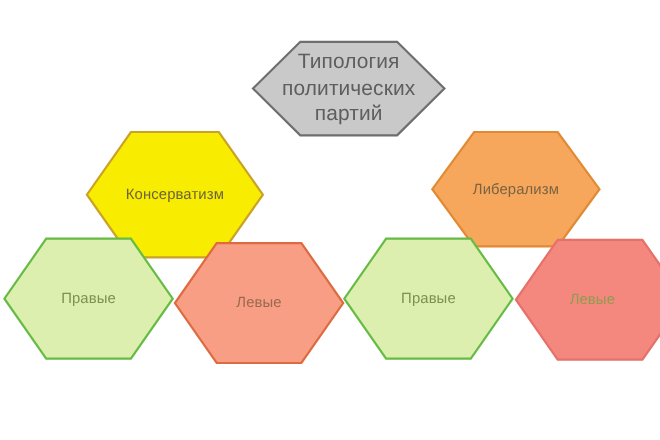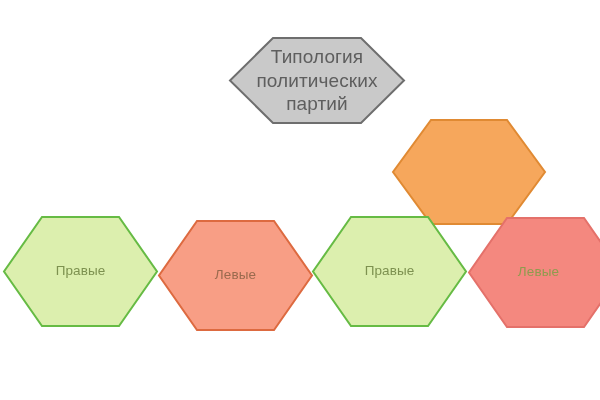--- a/index.html
+++ b/index.html
@@ -74,25 +74,32 @@
 
   <div class="hex" id="node-root">
     <svg viewBox="0 0 176 87" preserveAspectRatio="none">
       <polygon points="44,1 132,1 175,43.5 132,86 44,86 1,43.5" fill="#c9c9c9" stroke="#6e6e6e" stroke-width="2" vector-effect="non-scaling-stroke"></polygon>
     </svg>
     <span class="hex-label">Типология
 политических
 партий</span>
   </div>
 
+  <div class="hex" id="node-conservatism">
+    <svg viewBox="0 0 162 116" preserveAspectRatio="none">
+      <polygon points="41,1 121,1 161,58 121,115 41,115 1,58" fill="#f8ec00" stroke="#c9a227" stroke-width="2" vector-effect="non-scaling-stroke"></polygon>
+    </svg>
+    <span class="hex-label">Консерватизм</span>
+  </div>
 
   <div class="hex" id="node-liberalism">
     <svg viewBox="0 0 154 106" preserveAspectRatio="none">
       <polygon points="39,1 115,1 153,53 115,105 39,105 1,53" fill="#f6a75c" stroke="#e08a33" stroke-width="2" vector-effect="non-scaling-stroke"></polygon>
     </svg>
+    <span class="hex-label">Либерализм</span>
   </div>
 
   <div class="hex" id="node-right-1">
     <svg viewBox="0 0 155 111" preserveAspectRatio="none">
       <polygon points="39,1 116,1 154,55.5 116,110 39,110 1,55.5" fill="#dcefae" stroke="#66bb44" stroke-width="2" vector-effect="non-scaling-stroke"></polygon>
     </svg>
     <span class="hex-label">Правые</span>
   </div>
 
   <div class="hex" id="node-left-1">

